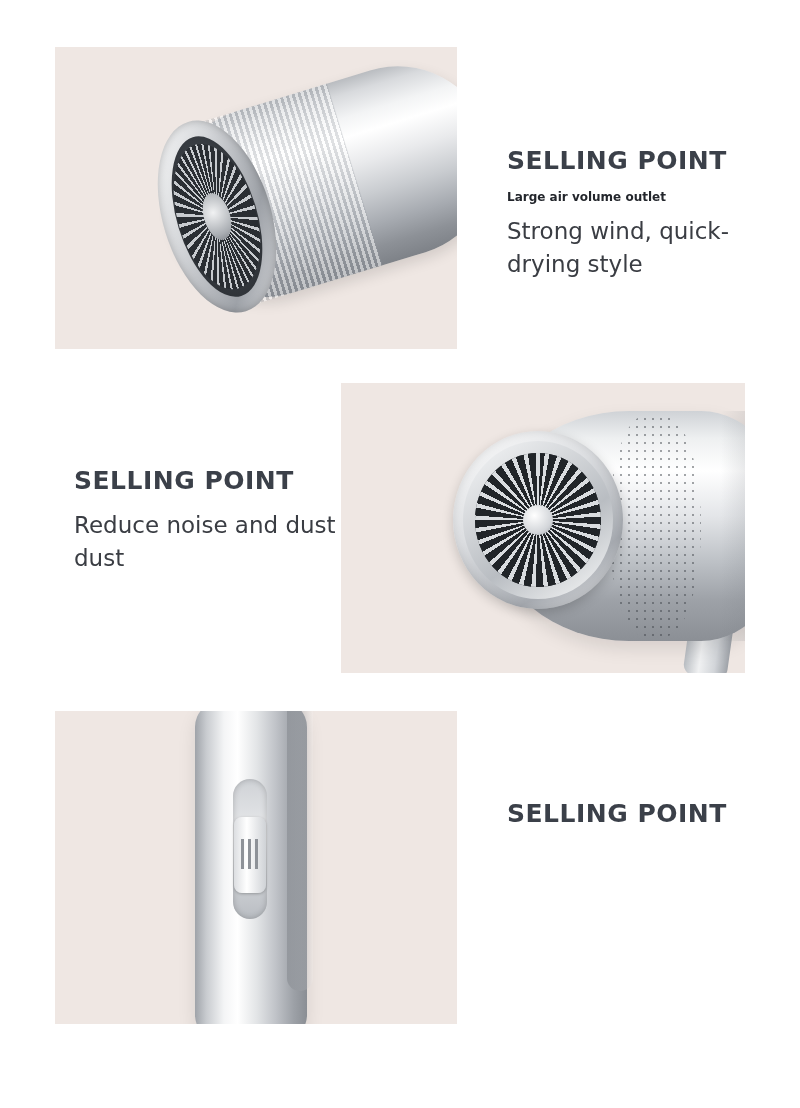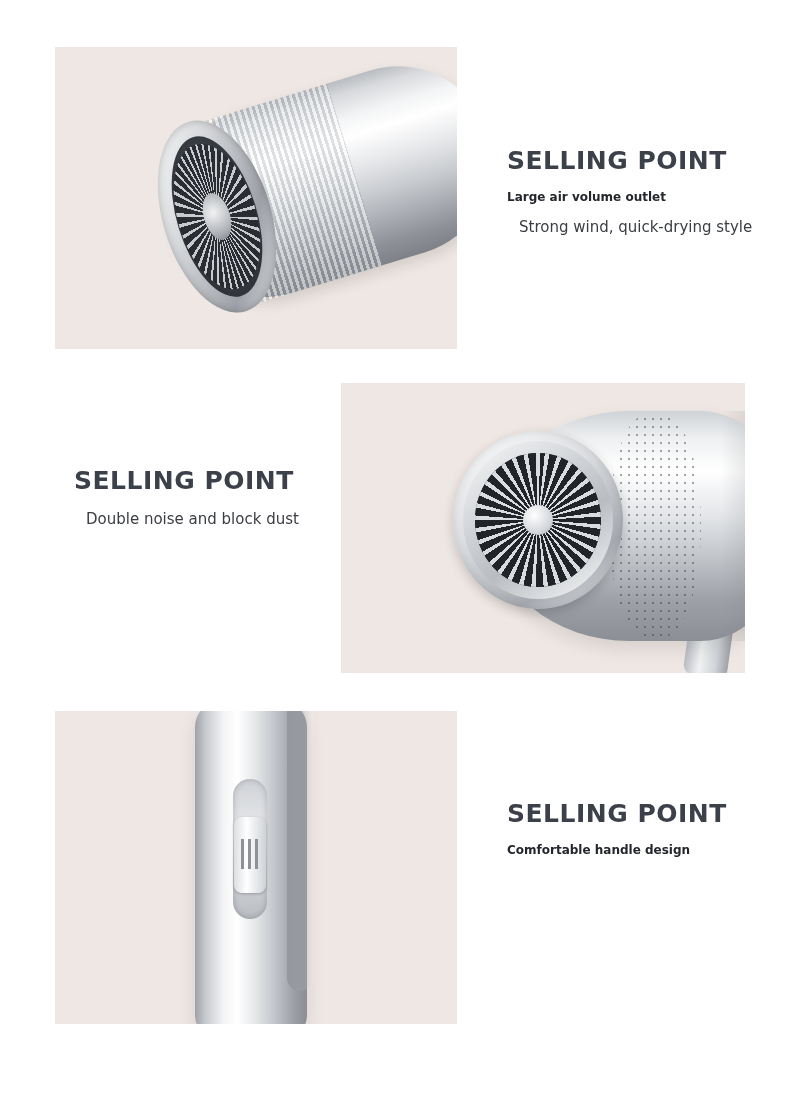--- a/index.html
+++ b/index.html
@@ -45,23 +45,23 @@
     font-family: "DejaVu Sans", sans-serif;
     font-weight: bold;
     font-size: 12px;
     color: #23262c;
     margin: 0 0 10px 0;
     line-height: 1.35;
   }
   .sp-desc {
     font-family: "DejaVu Sans", sans-serif;
     font-weight: normal;
-    font-size: 15px;
+    font-size: 23px;
     color: #3a3d43;
-    margin: 12px;
+    margin: 0;
     line-height: 1.45;
   }
 
   
   #panel1 { left: 55px; top: 47px; width: 402px; height: 302px; }
 
   .nozzle-body {
     position: absolute;
     left: 118px;
     top: 88px;
@@ -320,31 +320,30 @@
         <div class="inlet-dark">
           <div class="turbine"></div>
           <div class="turbine-hub"></div>
         </div>
       </div>
     </div>
   </div>
 
   <div class="textblock" id="text2">
     <div class="sp-title">SELLING POINT</div>
-    <div class="sp-desc">Double noise and block dust</div>
+    <div class="sp-desc">Reduce noise and dust dust</div>
   </div>
 
   <div class="panel" id="panel3">
     <div class="grip">
       <div class="grip-edge"></div>
       <div class="switch-well"></div>
       <div class="switch-knob">
         <div class="switch-lines"></div>
       </div>
     </div>
   </div>
 
   <div class="textblock" id="text3">
     <div class="sp-title">SELLING POINT</div>
-    <div class="sp-sub">Comfortable handle design</div>
   </div>
 
 </div>
 
 </body></html>

